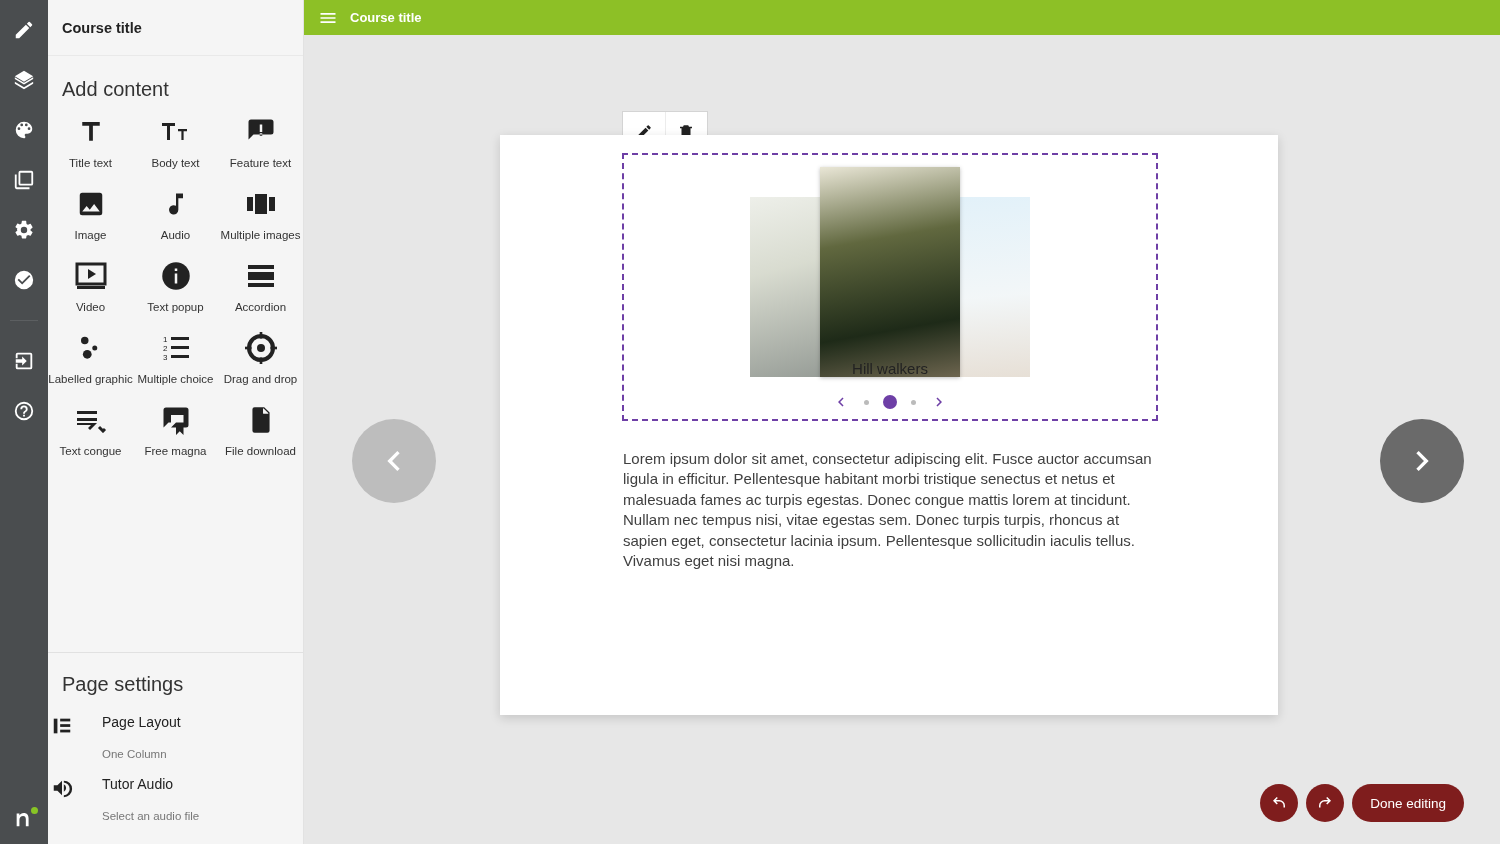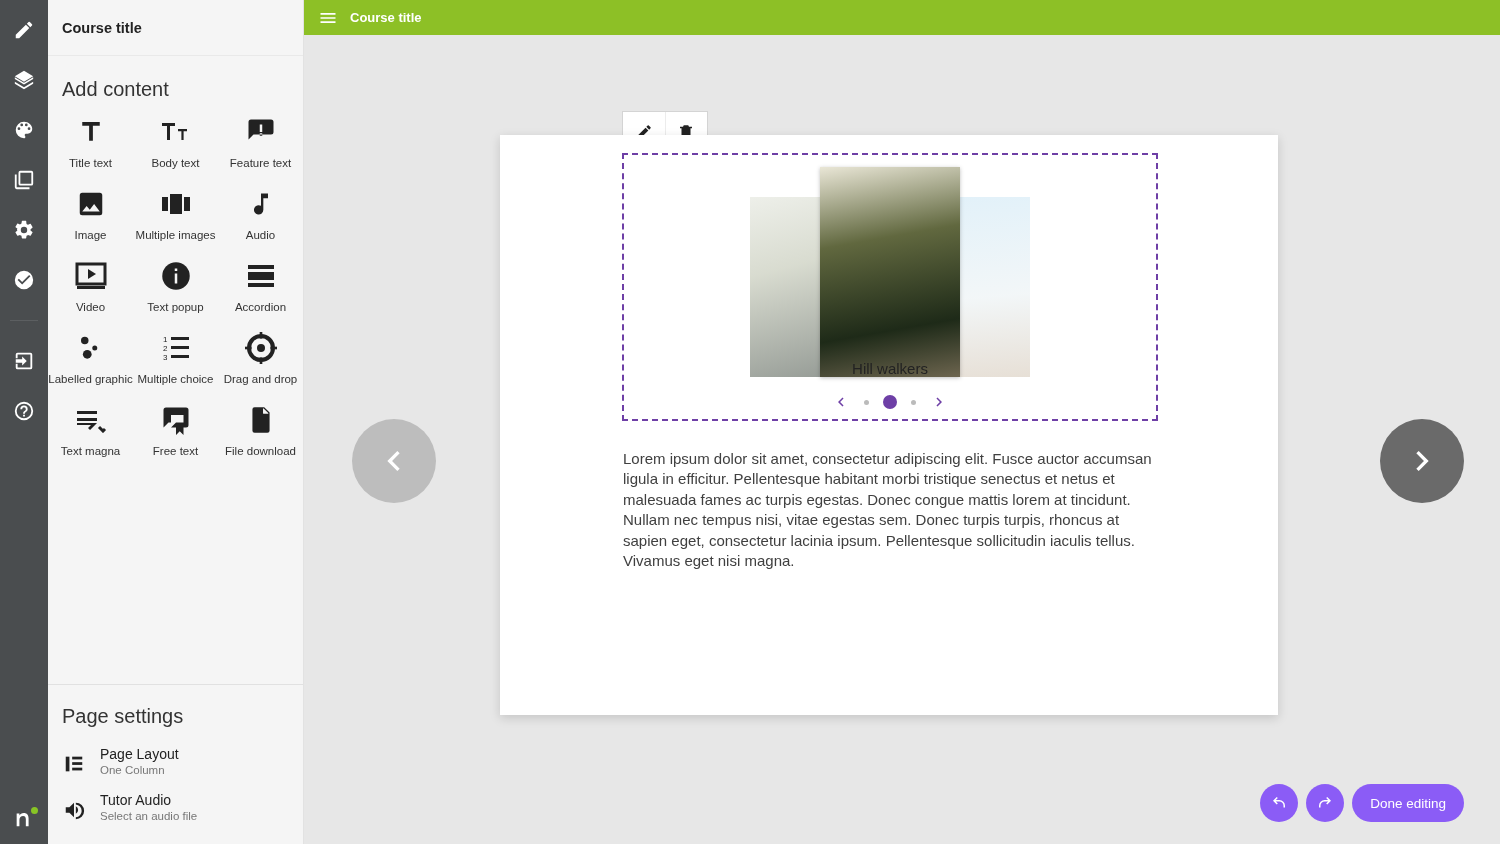--- a/index.html
+++ b/index.html
@@ -30,25 +30,25 @@
     .panel .grid {
       display:grid; grid-template-columns:repeat(3, 1fr);
       padding:0 0; row-gap:18px;
     }
     .panel .cell { display:flex; flex-direction:column; align-items:center; gap:8px; cursor:pointer; }
     .panel .cell .lbl { font-size:11.5px; color:#333; text-align:center; }
     .panel .cell .ic  { width:34px; height:34px; display:flex; align-items:center; justify-content:center; }
 
     .panel .settings { margin-top:auto; border-top:1px solid #e1e1e1; padding-bottom:14px; }
     .panel .settings .section-title { padding:20px 14px 10px 14px; }
-    .panel .row { display:flex; align-items:flex-end; gap:14px; padding:8px 14px; cursor:pointer; }
+    .panel .row { display:flex; align-items:flex-start; gap:28px; padding:8px 2px; cursor:pointer; }
     .panel .row .ric { width:24px; height:24px; display:flex; align-items:center; justify-content:center; }
     .panel .row .txt { display:flex; flex-direction:column; }
     .panel .row .t1  { font-size:14px; color:#222; }
-    .panel .row .t2  { font-size:11.5px; color:#777; margin-top:2px; }
+    .panel .row .t2  { font-size:11.5px; color:#777; margin-top:18px; }
 
     
     .topbar {
       position:absolute; left:304px; top:0; right:0; height:35px;
       background:#8dc026; color:#fff; display:flex; align-items:center; padding-left:14px; gap:12px;
     }
     .topbar .burger { cursor:pointer; display:flex; }
     .topbar .tb-title { font-size:13px; font-weight:600; }
 
     
@@ -113,21 +113,21 @@
 
     .body-text {
       position:absolute; left:319px; top:414px; width:534px;
       font-size:15px; line-height:1.36; color:#404040;
     }
 
     
     .footer {
       position:absolute; right:36px; bottom:22px; display:flex; gap:8px; align-items:center;
     }
-    .pill { height:38px; border-radius:19px; background:#8b5cf6; color:#fff; display:flex; align-items:center; justify-content:center; cursor:pointer; }
+    .pill { height:38px; border-radius:19px; background:#7f1d1d; color:#fff; display:flex; align-items:center; justify-content:center; cursor:pointer; }
     .pill.icon { width:38px; }
     .pill.text { padding:0 18px; font-size:13.5px; }
   </style>
 </head>
 <body>
 
 <div class="rail">
   <div class="slot">
     <svg width="22" height="22" viewBox="0 0 24 24">
         <path fill="#fff" d="M3 17.25V21h3.75L17.81 9.94l-3.75-3.75L3 17.25zM20.71 7.04a1 1 0 0 0 0-1.41l-2.34-2.34a1 1 0 0 0-1.41 0l-1.83 1.83 3.75 3.75 1.83-1.83z"></path>
@@ -214,35 +214,35 @@
     <div class="cell">
       <div class="ic">
           <svg width="30" height="30" viewBox="0 0 24 24">
             <path fill="#222" d="M21 19V5a2 2 0 0 0-2-2H5a2 2 0 0 0-2 2v14a2 2 0 0 0 2 2h14a2 2 0 0 0 2-2zM8.5 13.5l2.5 3 3.5-4.5L19 18H5z"></path>
           </svg>
         </div>
       <div class="lbl">Image</div>
     </div>
     <div class="cell">
       <div class="ic">
+          <svg width="28" height="30" viewBox="0 0 24 24">
+            <path fill="#222" d="M12 3v10.55A4 4 0 1 0 14 17V7h4V3z"></path>
+          </svg>
+        </div>
+      <div class="lbl">Audio</div>
+    </div>
+    <div class="cell">
+      <div class="ic">
           <svg width="32" height="26" viewBox="0 0 32 26">
             <rect x="2" y="6" width="6" height="14" fill="#222"></rect>
             <rect x="10" y="3" width="12" height="20" fill="#222"></rect>
             <rect x="24" y="6" width="6" height="14" fill="#222"></rect>
           </svg>
         </div>
       <div class="lbl">Multiple images</div>
-    </div>
-    <div class="cell">
-      <div class="ic">
-          <svg width="28" height="30" viewBox="0 0 24 24">
-            <path fill="#222" d="M12 3v10.55A4 4 0 1 0 14 17V7h4V3z"></path>
-          </svg>
-        </div>
-      <div class="lbl">Audio</div>
     </div>
 
     <div class="cell">
       <div class="ic">
           <svg width="32" height="28" viewBox="0 0 32 28">
             <rect x="2" y="2" width="28" height="20" fill="none" stroke="#222" stroke-width="3"></rect>
             <path fill="#222" d="M13 7v10l8-5z"></path>
             <rect x="2" y="24" width="28" height="3" fill="#222"></rect>
           </svg>
         </div>
@@ -308,30 +308,30 @@
 
     <div class="cell">
       <div class="ic">
           <svg width="32" height="26" viewBox="0 0 32 26">
             <rect x="2" y="4" width="20" height="3" fill="#222"></rect>
             <rect x="2" y="11" width="20" height="3" fill="#222"></rect>
             <path fill="#222" d="M2 18h14l-3 3 2 2 7-7H2z"></path>
             <path fill="none" stroke="#222" stroke-width="3" d="M24 20l4 4 2-2"></path>
           </svg>
         </div>
-      <div class="lbl">Text magna</div>
+      <div class="lbl">Text congue</div>
     </div>
     <div class="cell">
       <div class="ic">
           <svg width="30" height="30" viewBox="0 0 24 24">
             <path fill="#222" d="M20 2H4a2 2 0 0 0-2 2v14l4-4h2V8h10v6h-6l-4 4h12a2 2 0 0 0 2-2V4a2 2 0 0 0-2-2z"></path>
             <path fill="#222" d="M4 14h6v8l-3-3-3 3z" transform="translate(8 2)"></path>
           </svg>
         </div>
-      <div class="lbl">Free text</div>
+      <div class="lbl">Free magna</div>
     </div>
     <div class="cell">
       <div class="ic">
           <svg width="26" height="30" viewBox="0 0 24 28">
             <path fill="#222" d="M6 2h9l5 5v17a2 2 0 0 1-2 2H6a2 2 0 0 1-2-2V4a2 2 0 0 1 2-2zm8 1v5h5"></path>
             <path fill="#f5f5f5" d="M14 3v5h5z"></path>
           </svg>
         </div>
       <div class="lbl">File download</div>
     </div>

